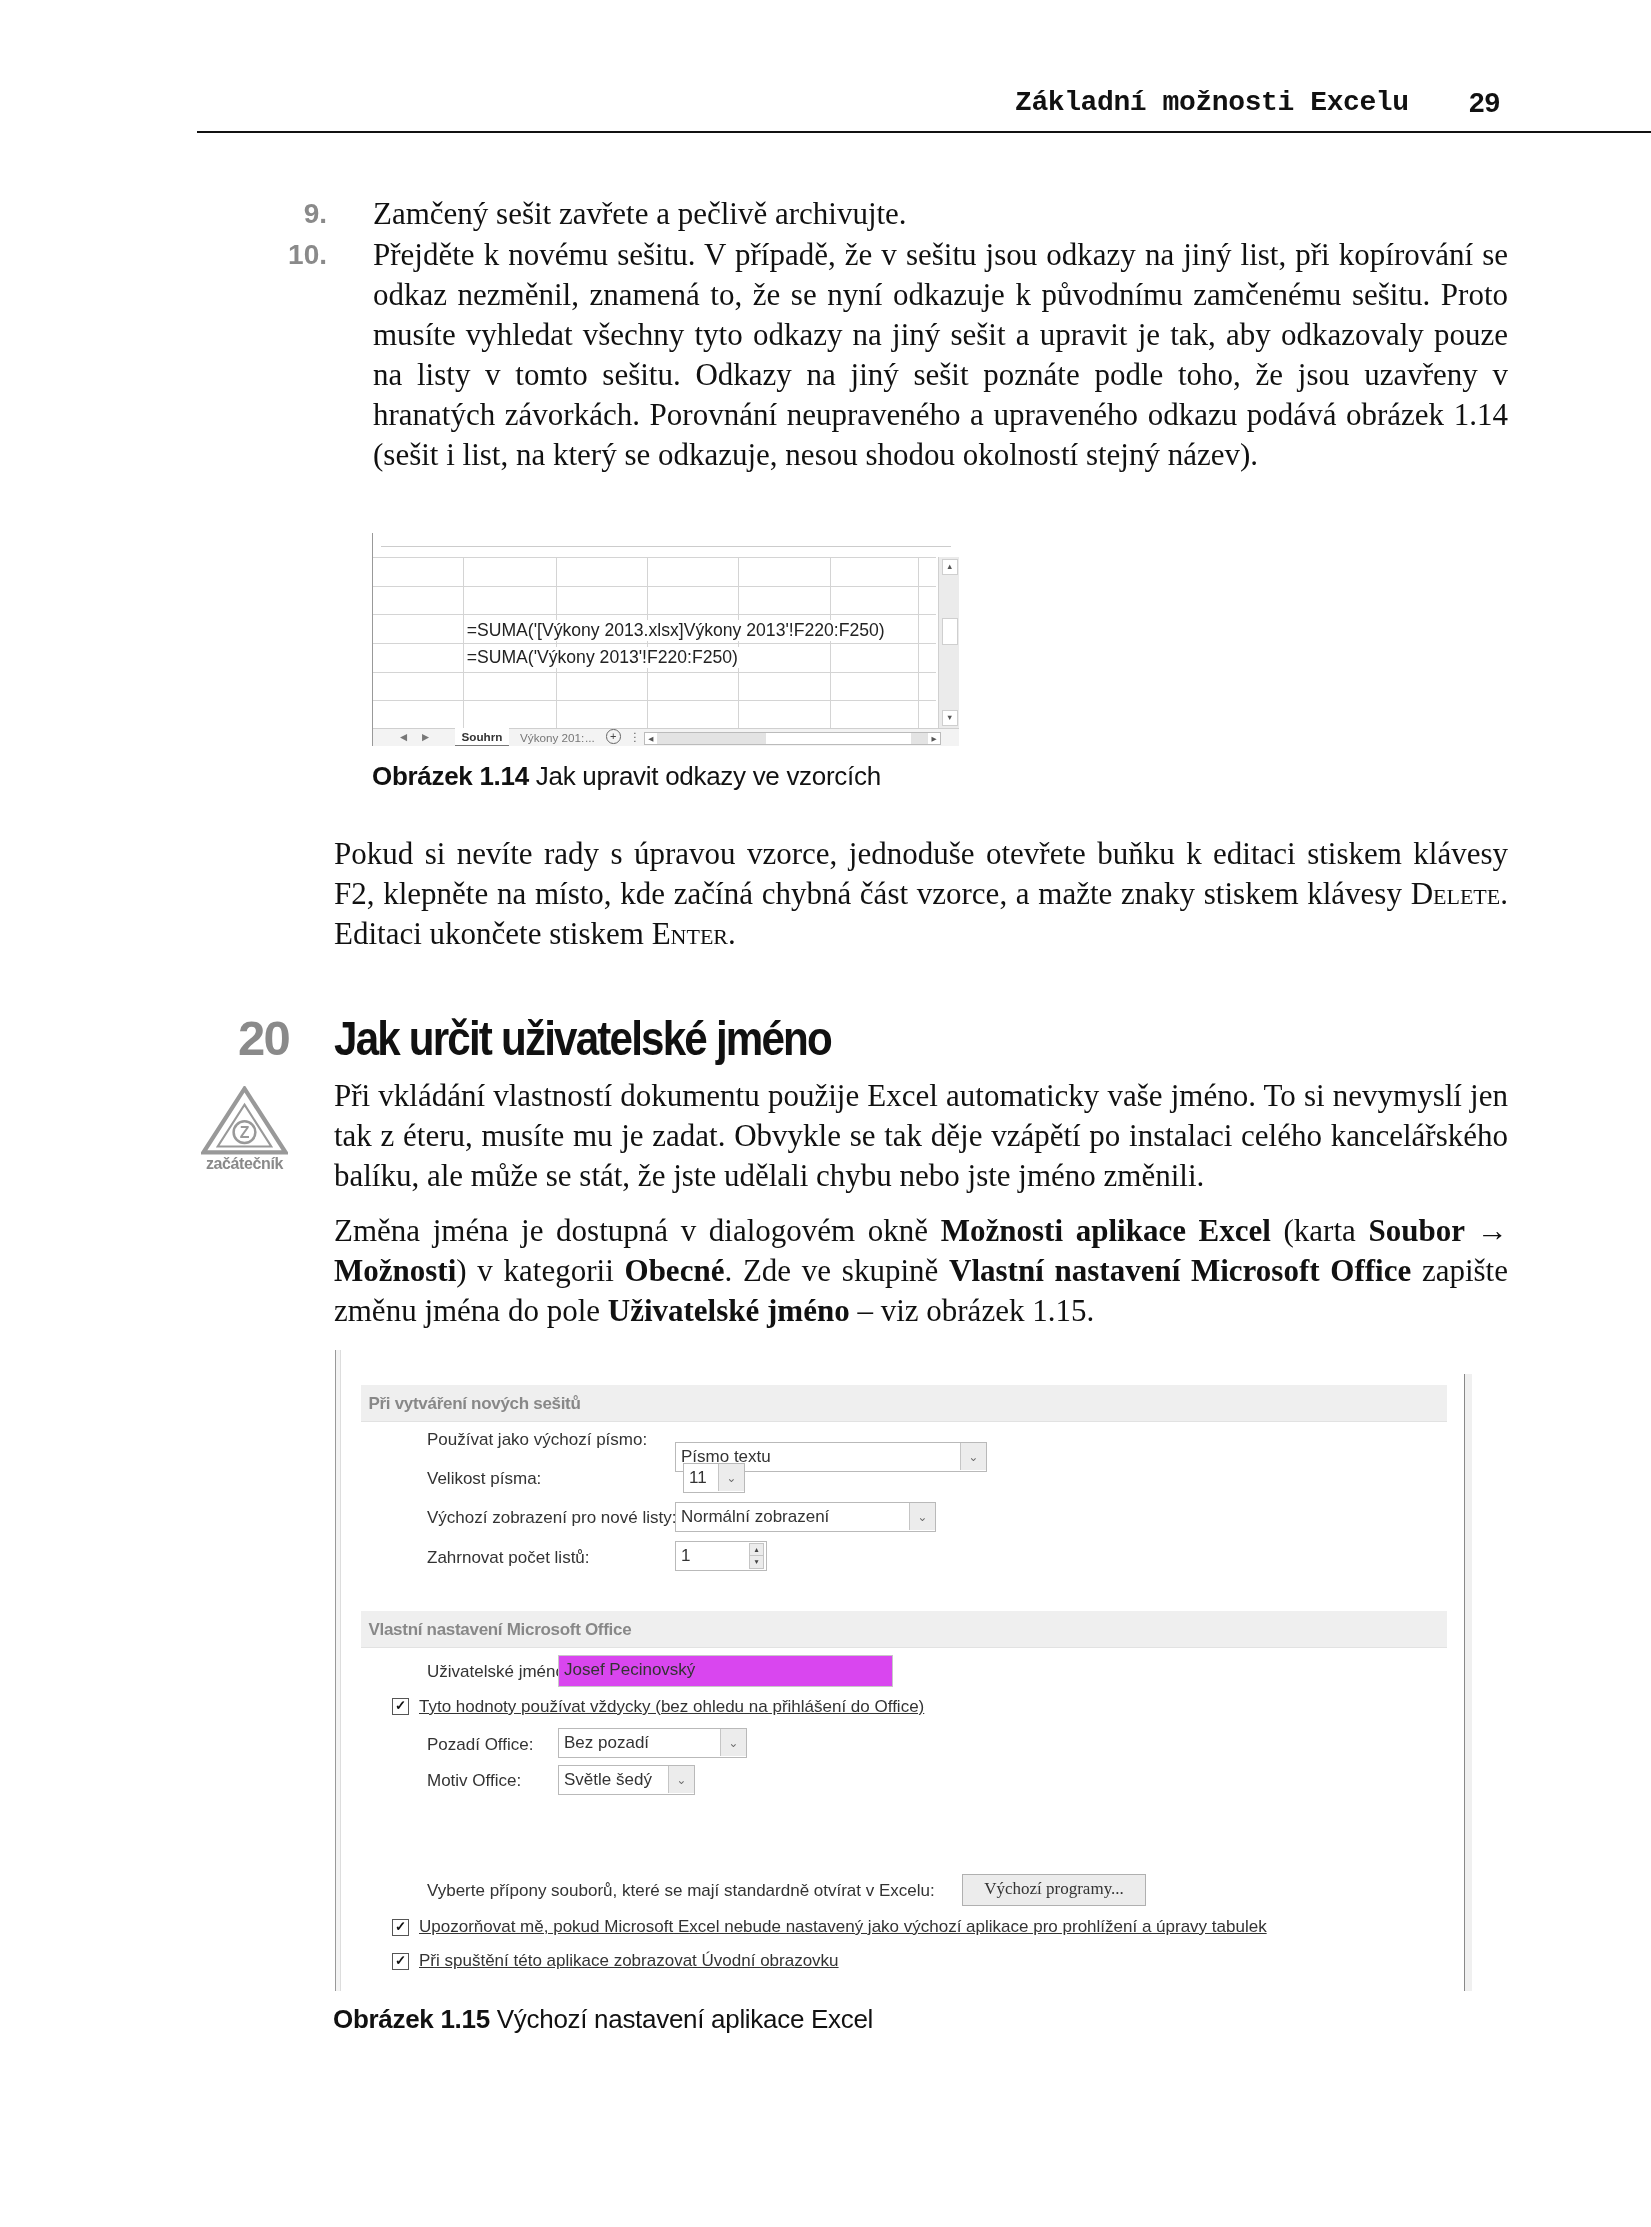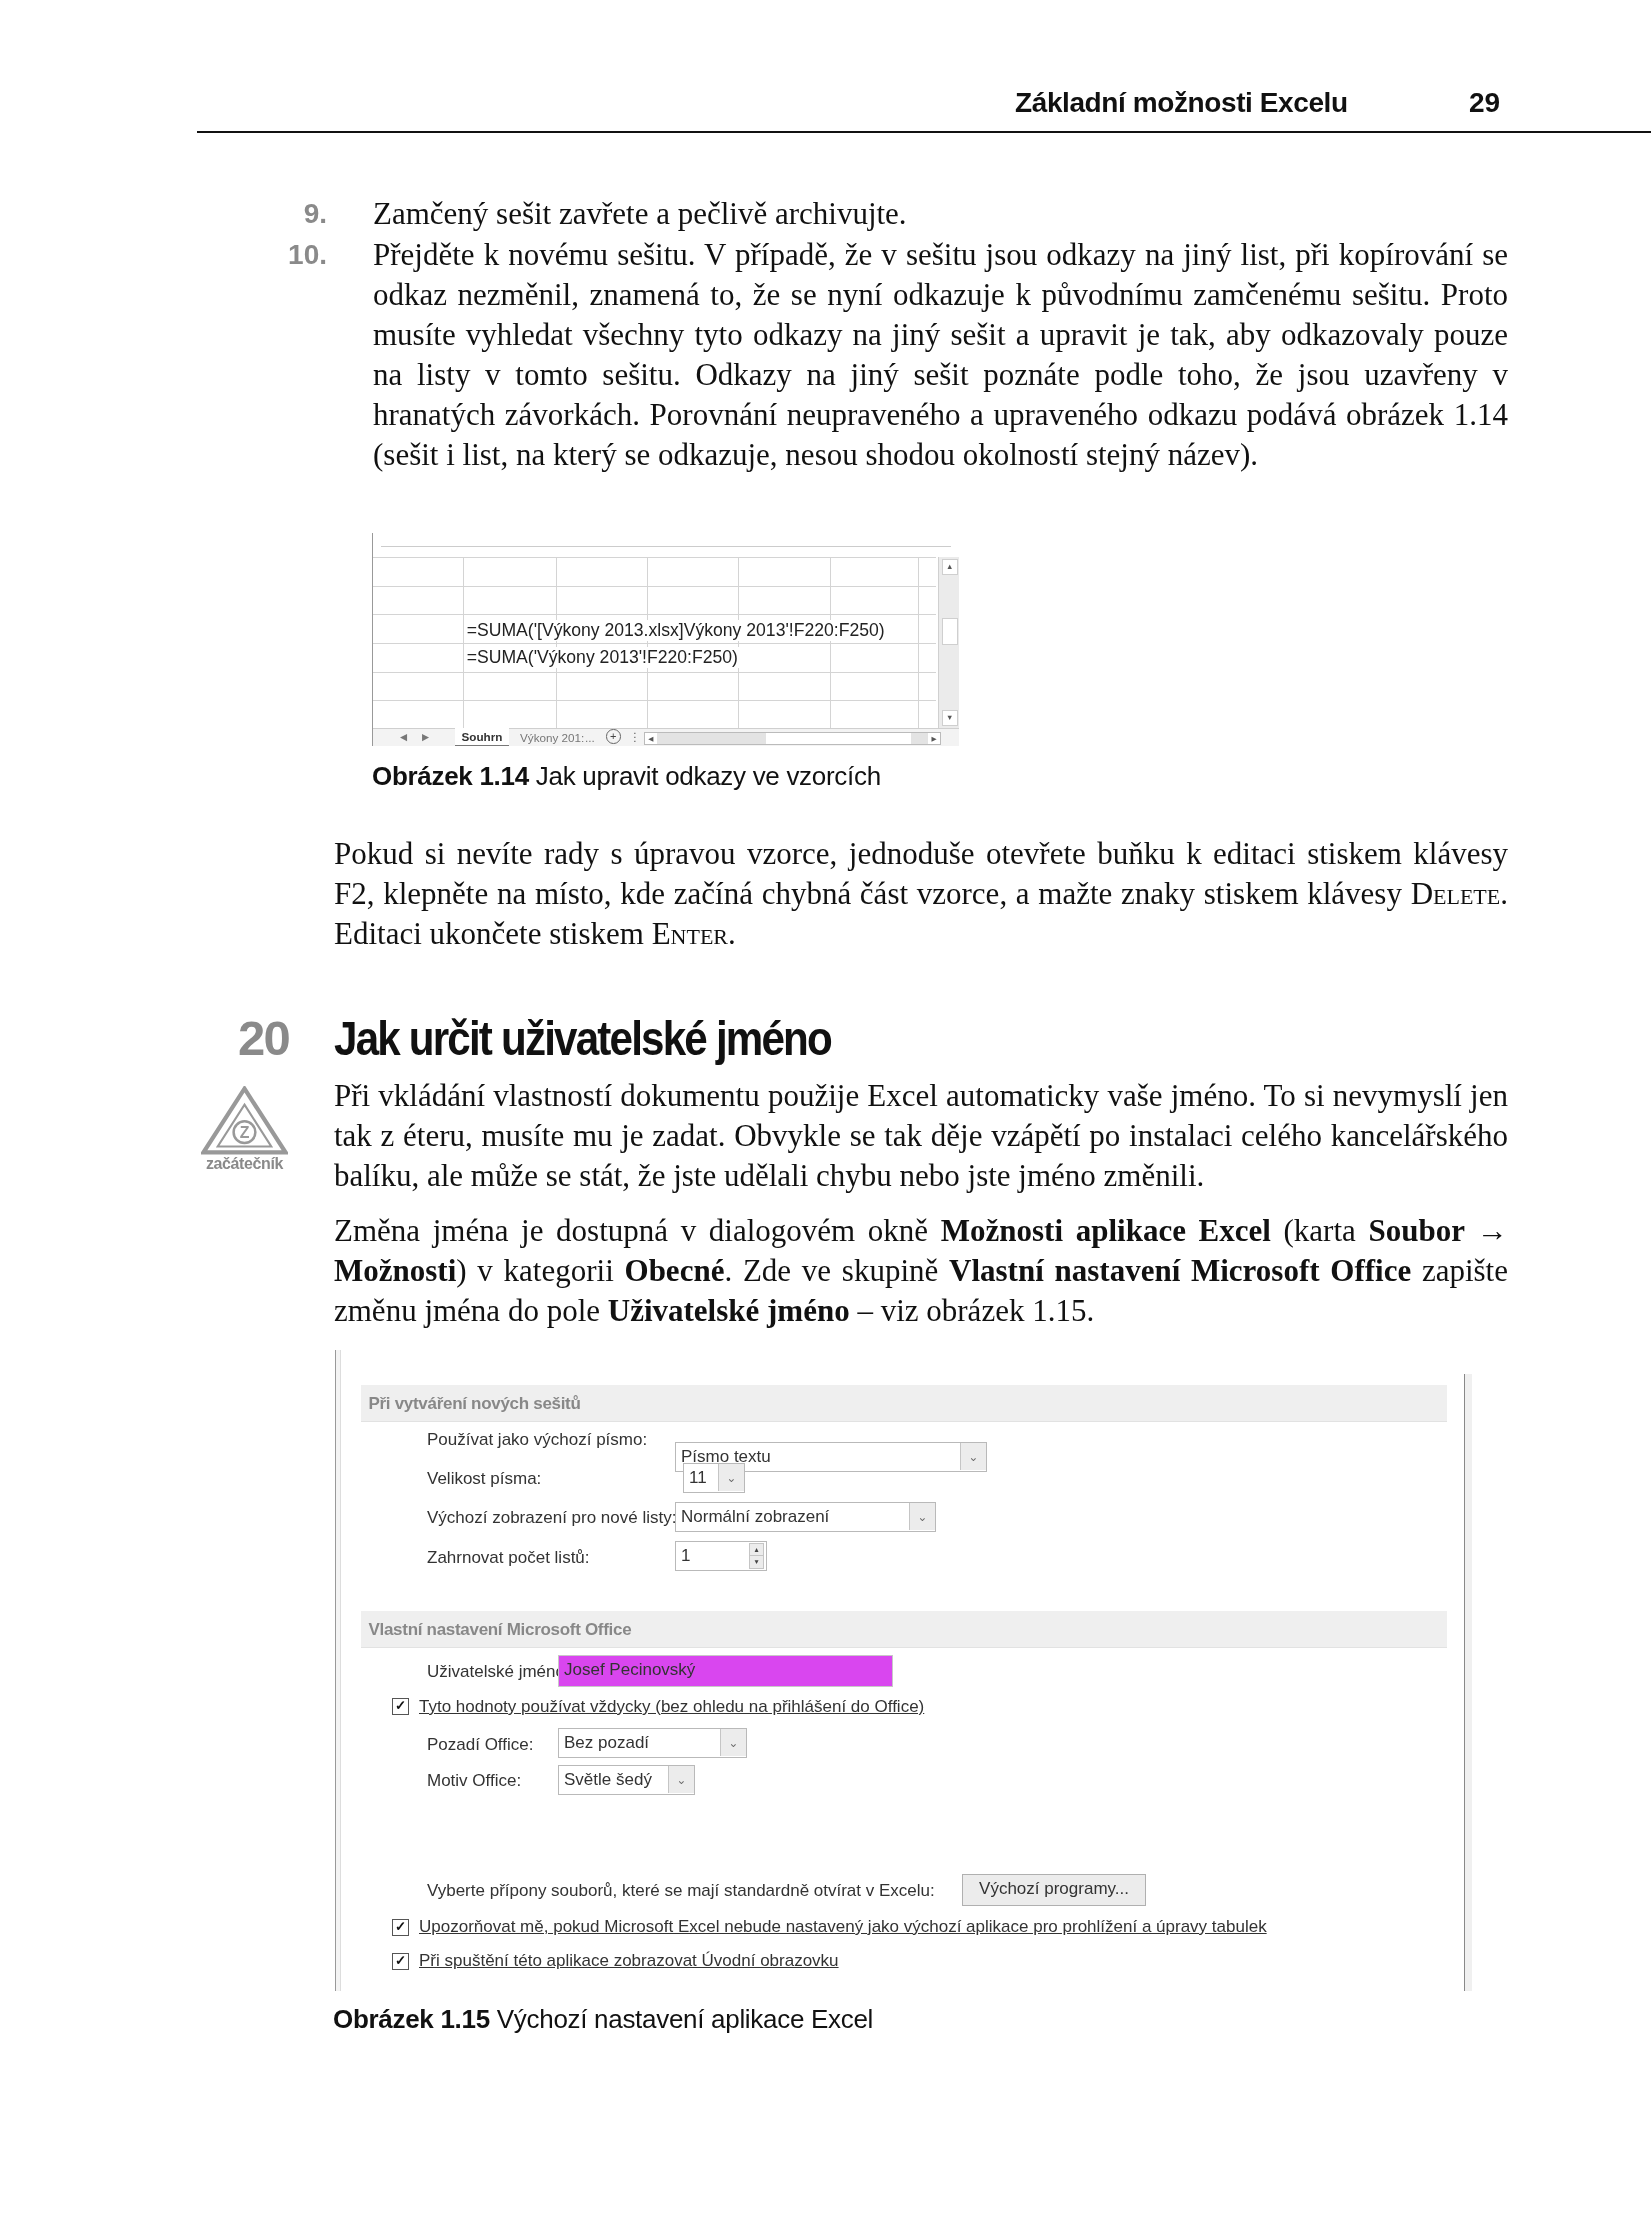--- a/index.html
+++ b/index.html
@@ -1,20 +1,20 @@
 <!DOCTYPE html>
 <html style="font-size:13.4px"><head>
 <meta charset="utf-8">
 <style>
   html,body{margin:0;padding:0;background:#fff;}
   body{width:1651px;height:2227px;position:relative;overflow:hidden;color:#111;}
 
   
   .hdr{position:absolute;left:197px;top:84px;width:1454px;height:47px;border-bottom:2.5px solid #111;}
-  .hdr-title{position:absolute;left:818px;top:3.4px;font-family:Liberation Sans, sans-serif;font-weight:bold;font-size:28px;letter-spacing:-0.4px;}
+  .hdr-title{position:absolute;left:818px;top:3.4px;font-family:Liberation Mono, monospace;font-weight:bold;font-size:28px;letter-spacing:-0.4px;}
   .hdr-page{position:absolute;left:1272px;top:3.4px;font-family:"Liberation Sans",sans-serif;font-weight:bold;font-size:28px;}
 
   
   .para{position:absolute;left:334px;width:1174px;font-family:"Liberation Serif",serif;font-size:31px;line-height:40px;text-align:justify;}
   .ol-item{position:absolute;left:334px;width:1174px;font-family:"Liberation Serif",serif;font-size:31px;line-height:40px;text-align:justify;}
   .ol-num{position:absolute;left:-59px;width:52px;text-align:right;font-family:"Liberation Sans",sans-serif;font-weight:bold;color:#8a8a8a;font-size:28px;}
   .ol-item .txt{padding-left:39px;display:block;text-indent:0;}
   .sc{font-variant:small-caps;}
   b{font-weight:bold;}
 
@@ -187,21 +187,21 @@
   </div>
 
   <span class="lbl" style="top:421px;">Motiv Office:</span>
   <div class="sel" style="left:223px;top:415px;width:137px;">
     <span>Světle šedý</span>
     <span class="dd">⌄</span>
   </div>
 
 
   <span class="lbl" style="top:531px;">Vyberte přípony souborů, které se mají standardně otvírat v Excelu:</span>
-  <div class="btn" style="left:627px;top:524px;width:184px;">Výchozí programy...</div>
+  <div class="btn" style="left:627px;top:524px;width:184px;font-family:Liberation Serif, serif;">Výchozí programy...</div>
 
   <div class="chk" style="top:569px;">✓</div>
   <span class="chk-lbl" style="top:567px;">Upozorňovat mě, pokud Microsoft Excel nebude nastavený jako výchozí aplikace pro prohlížení a úpravy tabulek</span>
 
   <div class="chk" style="top:603px;">✓</div>
   <span class="chk-lbl" style="top:601px;">Při spuštění této aplikace zobrazovat Úvodní obrazovku</span>
 </div>
 
 <div class="caption" style="left:333px;top:2004px;">
   <b>Obrázek 1.15</b>

